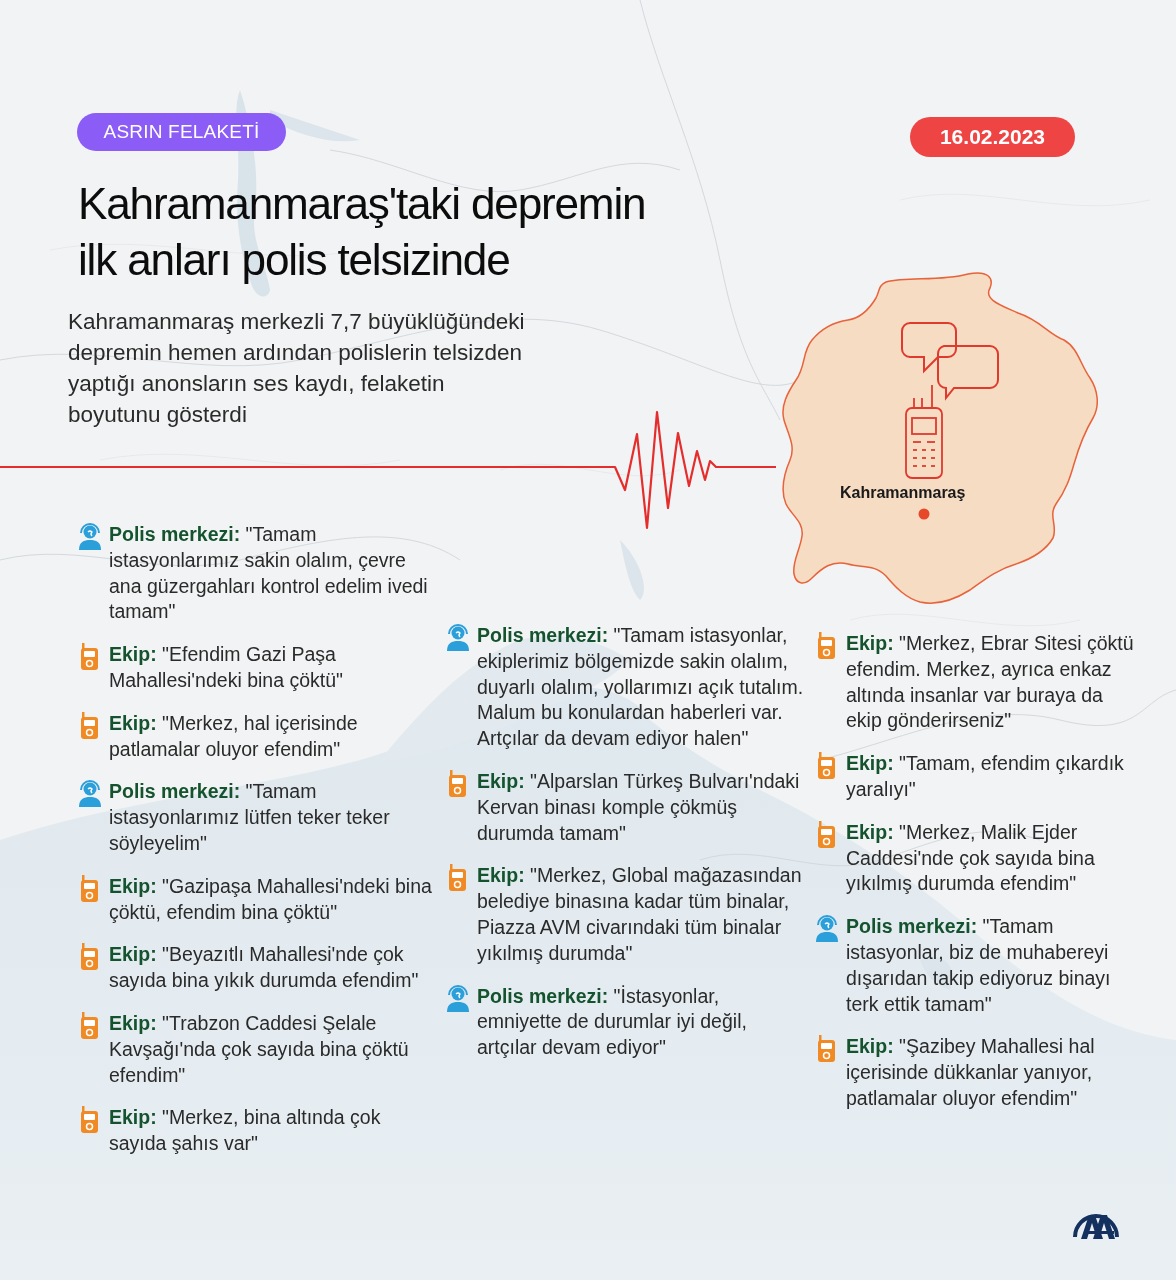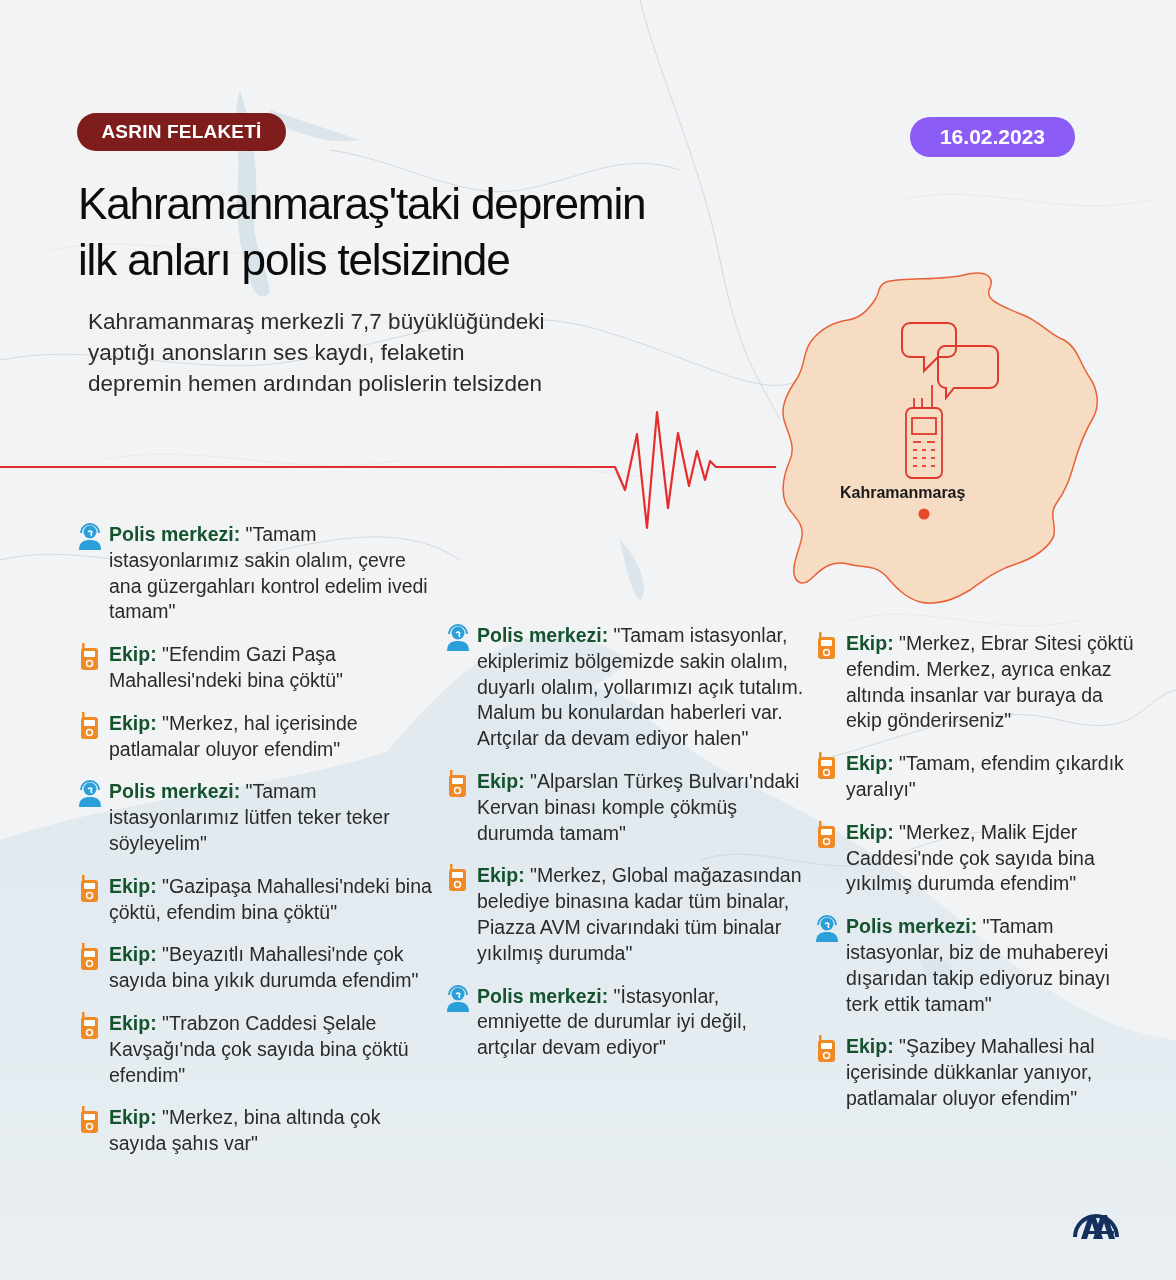--- a/index.html
+++ b/index.html
@@ -8,39 +8,39 @@
       position: relative;
       background: #f1f3f4;
       font-family: "Liberation Sans", sans-serif;
       color: #1b1b1b;
     }
     .bg-map { position: absolute; inset: 0; z-index: 0; }
     .layer { position: absolute; z-index: 2; }
 
     .tag-pill {
       left: 77px; top: 113px; width: 209px; height: 38px;
-      background: #7f1d1d; color: #fff; border-radius: 19px;
-      font-weight: 700; font-size: 19px; letter-spacing: 0.2px;
+      background: #8b5cf6; color: #fff; border-radius: 19px;
+      font-weight: 400; font-size: 19px; letter-spacing: 0.2px;
       display: flex; align-items: center; justify-content: center;
     }
     .date-pill {
       left: 910px; top: 117px; width: 165px; height: 40px;
-      background: #8b5cf6; color: #fff; border-radius: 20px;
+      background: #ef4444; color: #fff; border-radius: 20px;
       font-weight: 700; font-size: 21px;
       display: flex; align-items: center; justify-content: center;
     }
     .title {
       left: 78px; top: 176px; width: 780px;
       font-family: "Liberation Sans", sans-serif; font-weight: 400;
       font-size: 45px; line-height: 56px; letter-spacing: -1.2px;
       color: #0c0c0c;
     }
     .title span { display: block; transform: scaleX(0.98); transform-origin: left; }
     .subtitle {
-      left: 88px; top: 306px; width: 560px;
+      left: 68px; top: 306px; width: 560px;
       font-size: 22.5px; line-height: 31px; color: #2a2a2a;
     }
     .subtitle span { display: block; }
 
     .seismo { left: 0; top: 410px; width: 790px; height: 120px; }
 
     .region { left: 778px; top: 268px; width: 355px; height: 340px; }
     .region-label {
       left: 840px; top: 484px; font-weight: 700; font-size: 16px; color: #1a1a1a;
     }
@@ -105,22 +105,23 @@
 <div class="layer tag-pill">ASRIN FELAKETİ</div>
 <div class="layer date-pill">16.02.2023</div>
 
 <h1 class="layer title">
   <span>Kahramanmaraş'taki depremin</span>
   <span>ilk anları polis telsizinde</span>
 </h1>
 
 <p class="layer subtitle">
   <span>Kahramanmaraş merkezli 7,7 büyüklüğündeki</span>
+  <span>depremin hemen ardından polislerin telsizden</span>
   <span>yaptığı anonsların ses kaydı, felaketin</span>
-  <span>depremin hemen ardından polislerin telsizden</span>
+  <span>boyutunu gösterdi</span>
 </p>
 
 <svg class="layer seismo" viewBox="0 0 790 120">
   <polyline fill="none" stroke="#e52d2d" stroke-width="2.2" stroke-linejoin="round" points="0,57 605,57 615,57 625,80 637,24 647,118 657,2 668,98 678,23 689,76 697,41 705,70 710,51 716,57 776,57"></polyline>
 </svg>
 
 <svg class="layer region" viewBox="0 0 355 340">
   <path d="M108 14 C130 8 160 14 190 6 C210 2 216 10 212 20 C205 32 225 38 240 45 C262 52 270 66 286 72
            C300 80 302 96 312 110 C320 122 322 138 315 150 C306 165 300 182 296 196 C292 210 288 222 278 236
            C270 248 280 258 275 270 C268 282 256 290 238 296 C218 302 206 312 192 322 C176 332 160 338 142 334

